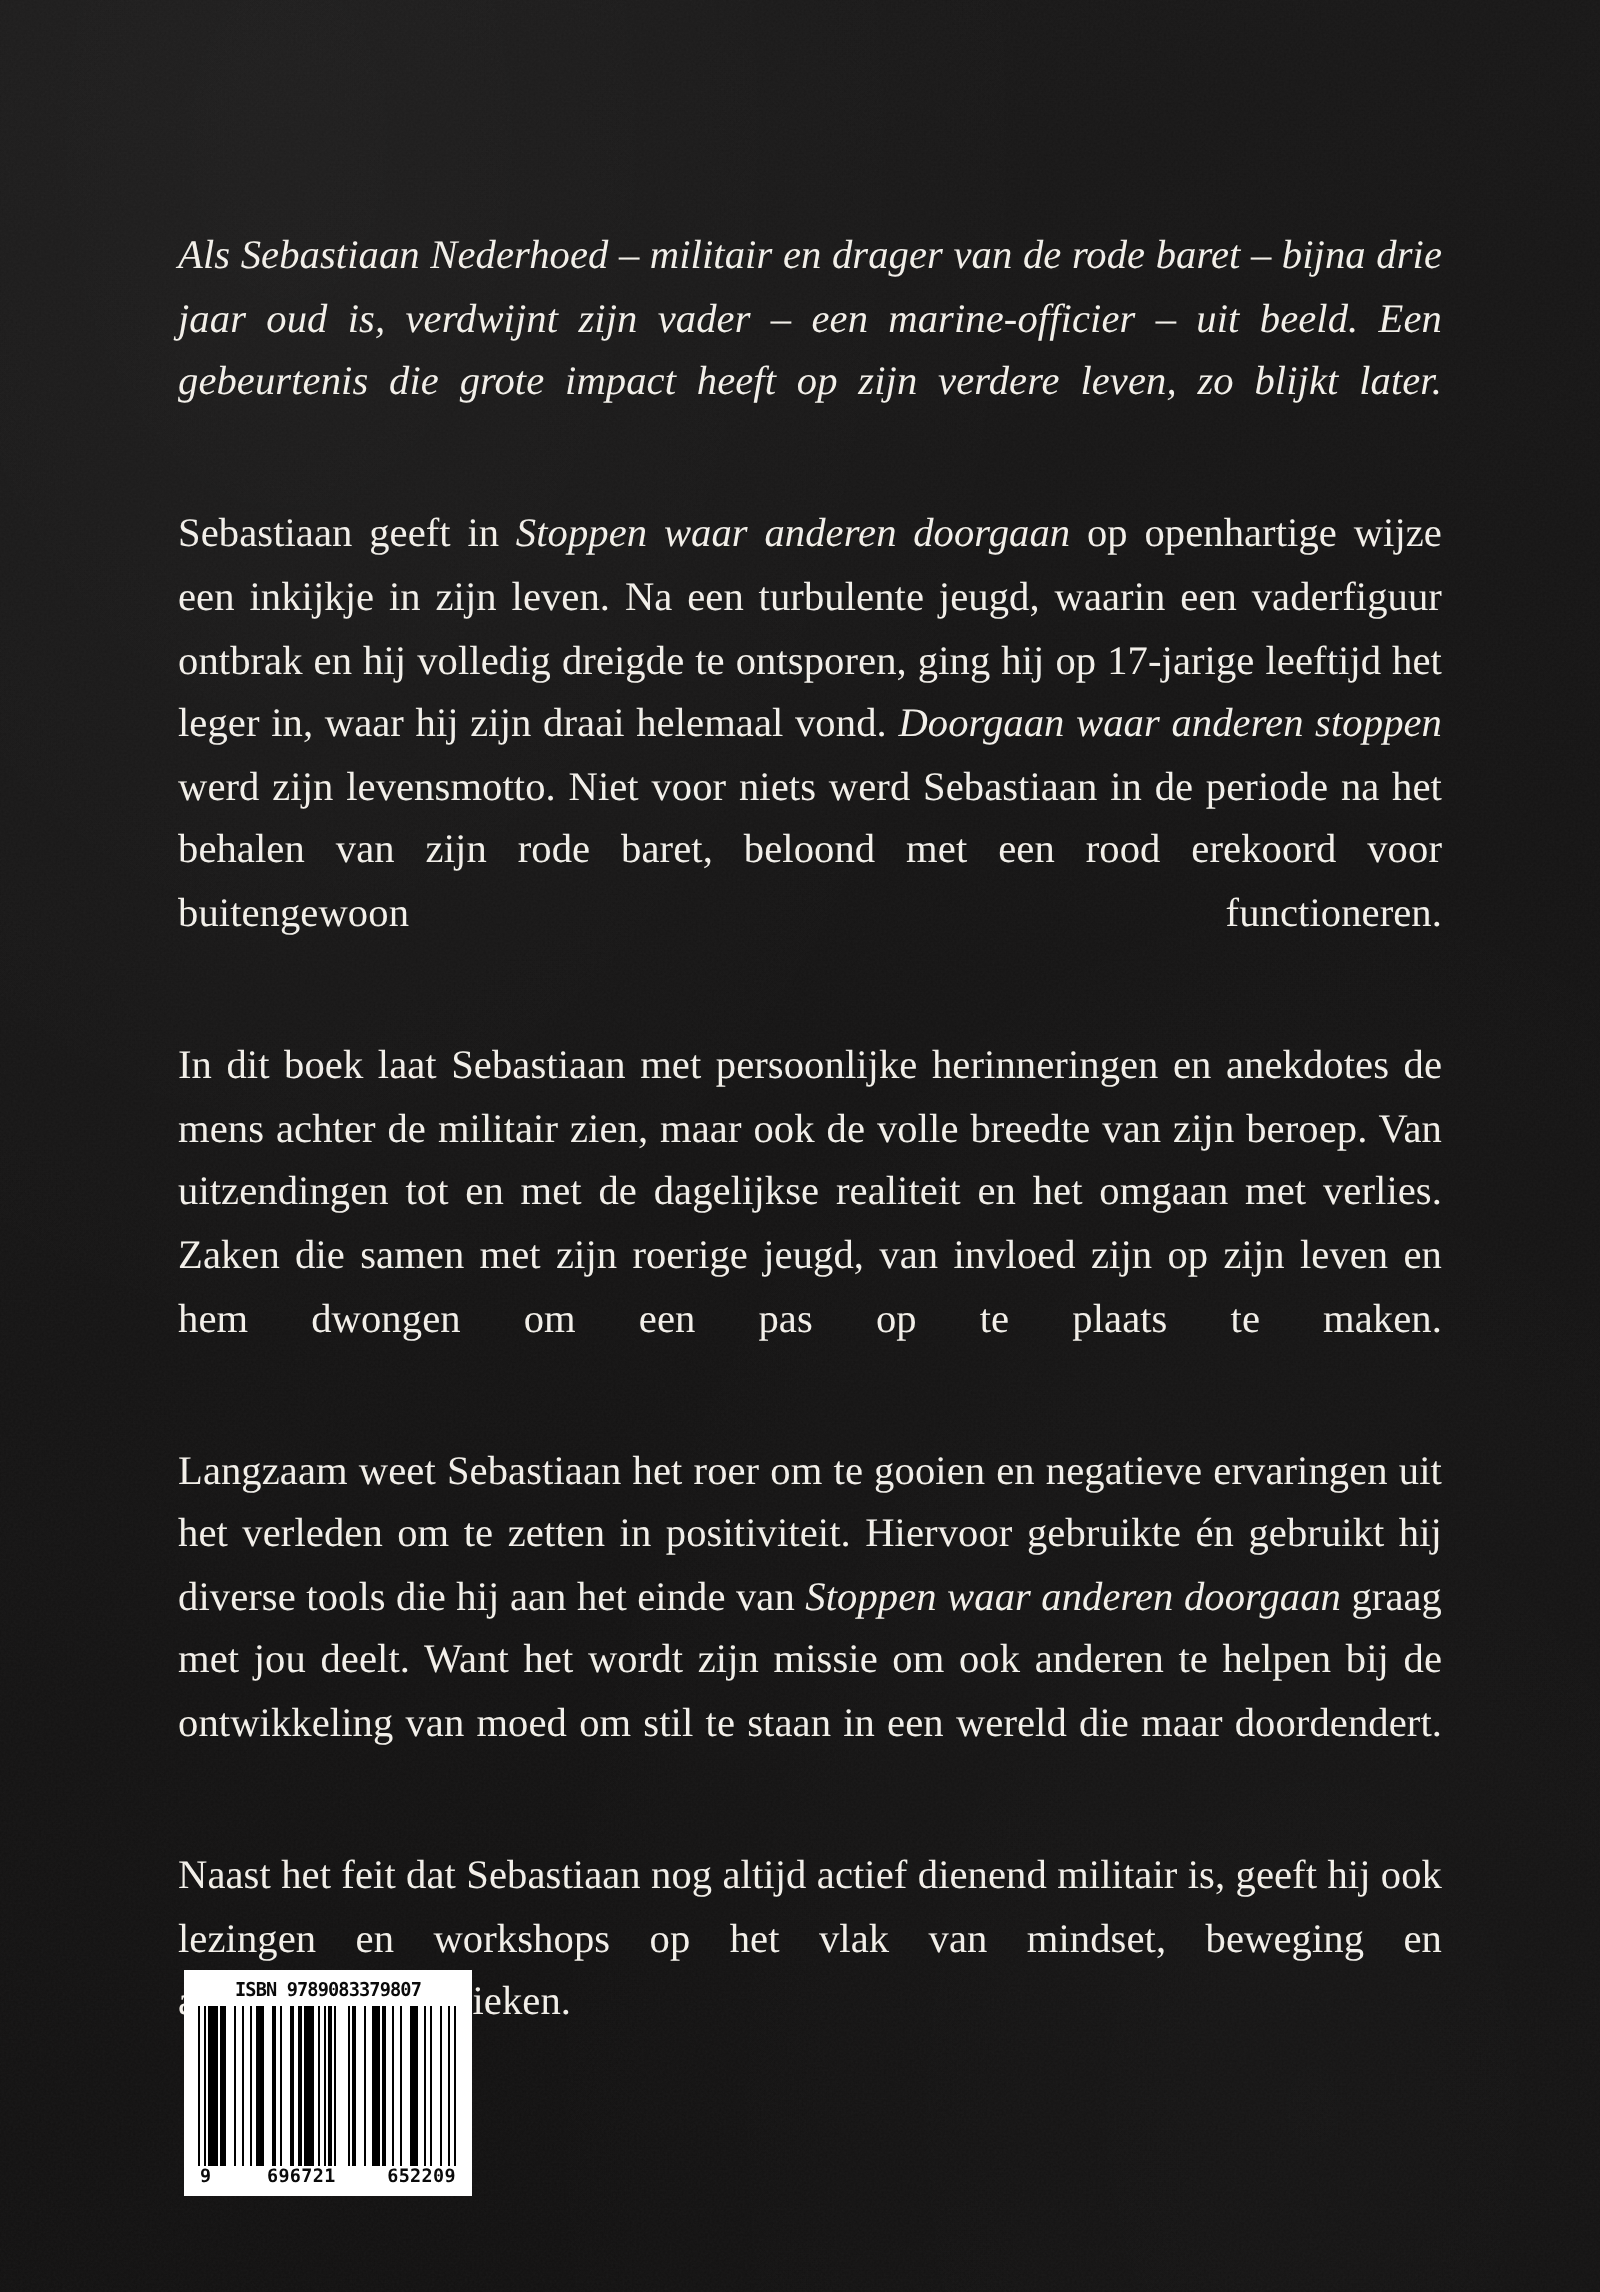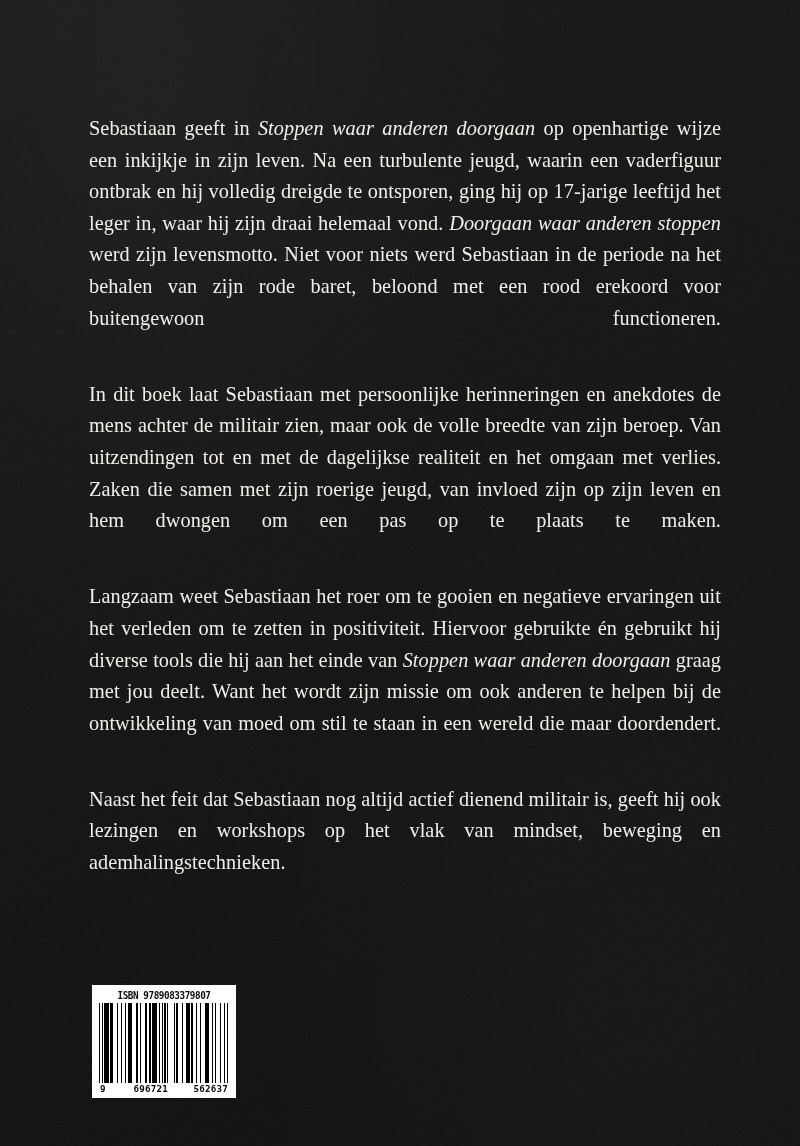--- a/index.html
+++ b/index.html
@@ -132,20 +132,21 @@
       <feColorMatrix type="saturate" values="0"></feColorMatrix>
       <feComponentTransfer>
         <feFuncA type="linear" slope="0.075"></feFuncA>
       </feComponentTransfer>
     </filter>
     <rect width="800" height="1146" filter="url(#grain)"></rect>
   </svg>
 
   <div class="blurb">
 
+    <p class="para intro">Als Sebastiaan Nederhoed – militair en drager van de rode baret – bijna drie jaar oud is, verdwijnt zijn vader – een marine-officier – uit beeld. Een gebeurtenis die grote impact heeft op zijn verdere leven, zo blijkt later.</p>
 
     <p class="para">
       <span>Sebastiaan geeft in </span><span class="title-italic">Stoppen waar anderen doorgaan</span><span> op openhartige wijze een inkijkje in zijn leven. Na een turbulente jeugd, waarin een vaderfiguur ontbrak en hij volledig dreigde te ontsporen, ging hij op 17-jarige leeftijd het leger in, waar hij zijn draai helemaal vond. </span><span class="title-italic">Doorgaan waar anderen stoppen</span><span> werd zijn levensmotto. Niet voor niets werd Sebastiaan in de periode na het behalen van zijn rode baret, beloond met een rood erekoord voor buitengewoon functioneren.</span>
     </p>
 
     <p class="para">In dit boek laat Sebastiaan met persoonlijke herinneringen en anekdotes de mens achter de militair zien, maar ook de volle breedte van zijn beroep. Van uitzendingen tot en met de dagelijkse realiteit en het omgaan met verlies. Zaken die samen met zijn roerige jeugd, van invloed zijn op zijn leven en hem dwongen om een pas op te plaats te maken.</p>
 
     <p class="para">
       <span>Langzaam weet Sebastiaan het roer om te gooien en negatieve ervaringen uit het verleden om te zetten in positiviteit. Hiervoor gebruikte én gebruikt hij diverse tools die hij aan het einde van </span><span class="title-italic">Stoppen waar anderen doorgaan</span><span> graag met jou deelt. Want het wordt zijn missie om ook anderen te helpen bij de ontwikkeling van moed om stil te staan in een wereld die maar doordendert.</span>
     </p>
@@ -250,17 +251,17 @@
         <span style="width:1.0526%;background:#ffffff"></span>
         <span style="width:1.0526%;background:#ffffff"></span>
         <span style="width:1.0526%;background:#000000"></span>
         <span style="width:1.0526%;background:#ffffff"></span>
         <span style="width:1.0526%;background:#000000"></span>
       </div>
 
     <div class="ean-text">
       <span class="ean-lead">9</span>
       <span>696721</span>
-      <span>562637</span>
+      <span>652209</span>
     </div>
   </div>
 
 </div>
 
 </body></html>

